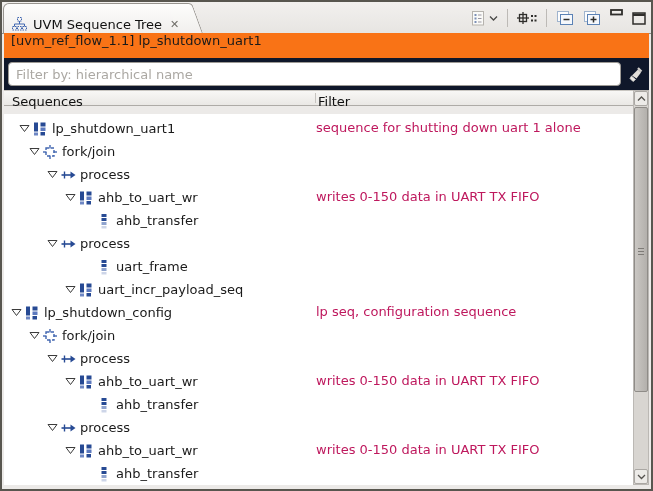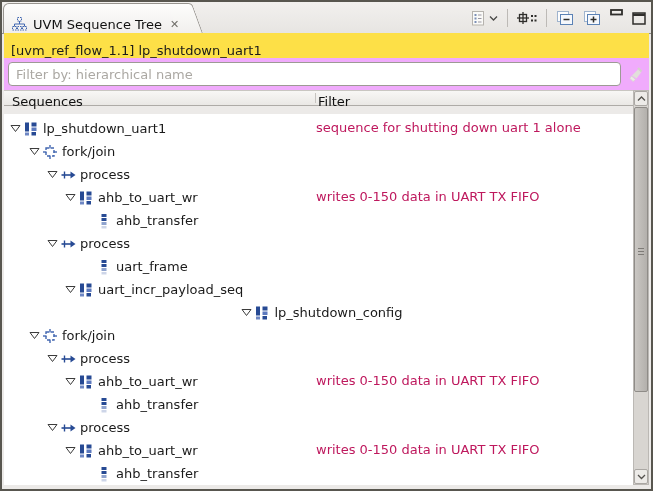--- a/index.html
+++ b/index.html
@@ -21,22 +21,22 @@
     border-right:1px solid #97948f; border-top:1px solid #97948f;
     border-top-right-radius:4px; transform:skewX(20deg); z-index:0; }
   .tab > *{ position:relative; z-index:1; }
   .tab-title{ font-size:13px; color:#111; }
   .tab-close{ font-size:11px; font-weight:bold; color:#6f6d68; padding:1px 2px; cursor:default; }
   .toolbar{ position:absolute; right:5px; top:3px; height:26px; display:flex; align-items:center; gap:9px; z-index:2;}
   .tbtn{ display:flex; align-items:center; gap:3px; }
   .tsep{ width:1px; height:18px; background:#bdbab6; }
   
   .crumb{ position:absolute; left:2px; right:2px; top:31px; height:25px;
-    background:#fde047; display:flex; align-items:flex-end; padding-left:7px; }
-  .filterbar{ position:absolute; left:2px; right:2px; top:56px; height:33px; background:#f0abfc; }
+    background:#f97316; display:flex; align-items:flex-start; padding-left:7px; }
+  .filterbar{ position:absolute; left:2px; right:2px; top:56px; height:33px; background:#0f172a; }
   .filter-input{ position:absolute; left:4px; right:28px; top:4px; height:24px;
     border:1px solid #9d9a95; border-radius:4px; background:#fff;
     font-family:inherit; font-size:13px; color:#333; padding:0 7px; outline:none; }
   .filter-input::placeholder{ color:#aba8a3; }
   .brush{ position:absolute; right:5px; top:8px; }
   
   .thead{ position:absolute; left:2px; right:18px; top:88px; height:16px;
     background:linear-gradient(#f8f7f5,#eae8e5);
     border-top:1px solid #c9c6c1; border-bottom:1px solid #aeaba7; }
   .th{ position:absolute; top:3px; font-size:13px; color:#111; }
@@ -158,21 +158,21 @@
     </span>
   </div>
 
   <div class="thead">
     <span class="th th-seq">Sequences</span>
     <span class="col-sep"></span>
     <span class="th th-com">Filter</span>
   </div>
 
   <div class="tbody" id="tree-body">
-      <div class="row" style="padding-left: 3px;">
+      <div class="row" style="padding-left: 12px;">
         <span class="expander">
   <svg width="11" height="9" viewBox="0 0 11 9">
     <polygon points="1,1.5 10,1.5 5.5,7.5" fill="#fdfdfd" stroke="#3c3c3c" stroke-width="1"></polygon>
   </svg>
 </span>
         <span class="tree-icon">
   <svg width="16" height="16" viewBox="0 0 16 16">
     <rect x="2" y="1.5" width="4" height="9" fill="#274a94"></rect>
     <rect x="2" y="11.5" width="4" height="3" fill="#6e87c4"></rect>
     <rect x="8.5" y="1.5" width="5" height="4" fill="#274a94"></rect>
@@ -282,36 +282,37 @@
   <svg width="16" height="16" viewBox="0 0 16 16">
     <rect x="2" y="1.5" width="4" height="9" fill="#274a94"></rect>
     <rect x="2" y="11.5" width="4" height="3" fill="#6e87c4"></rect>
     <rect x="8.5" y="1.5" width="5" height="4" fill="#274a94"></rect>
     <rect x="8.5" y="6.5" width="5" height="3.5" fill="#5c79be"></rect>
     <rect x="8.5" y="11" width="4.5" height="3.5" fill="#274a94"></rect>
   </svg>
 </span>
         <span class="row-label">uart_incr_payload_seq</span>
       </div>
-      <div class="row" style="padding-left: 4px; justify-content: center;">
+      <div class="row" style="padding-left: 4px;">
         <span class="expander">
   <svg width="11" height="9" viewBox="0 0 11 9">
     <polygon points="1,1.5 10,1.5 5.5,7.5" fill="#fdfdfd" stroke="#3c3c3c" stroke-width="1"></polygon>
   </svg>
 </span>
         <span class="tree-icon">
   <svg width="16" height="16" viewBox="0 0 16 16">
     <rect x="2" y="1.5" width="4" height="9" fill="#274a94"></rect>
     <rect x="2" y="11.5" width="4" height="3" fill="#6e87c4"></rect>
     <rect x="8.5" y="1.5" width="5" height="4" fill="#274a94"></rect>
     <rect x="8.5" y="6.5" width="5" height="3.5" fill="#5c79be"></rect>
     <rect x="8.5" y="11" width="4.5" height="3.5" fill="#274a94"></rect>
   </svg>
 </span>
         <span class="row-label">lp_shutdown_config</span>
+        <span class="row-comment">lp seq, configuration sequence</span>
       </div>
       <div class="row" style="padding-left: 22px;">
         <span class="expander">
   <svg width="11" height="9" viewBox="0 0 11 9">
     <polygon points="1,1.5 10,1.5 5.5,7.5" fill="#fdfdfd" stroke="#3c3c3c" stroke-width="1"></polygon>
   </svg>
 </span>
         <span class="tree-icon">
   <svg width="16" height="16" viewBox="0 0 16 16" fill="none" stroke="#4166b0" stroke-width="1.4">
     <rect x="4" y="4" width="8" height="8" stroke-dasharray="3 2"></rect>

